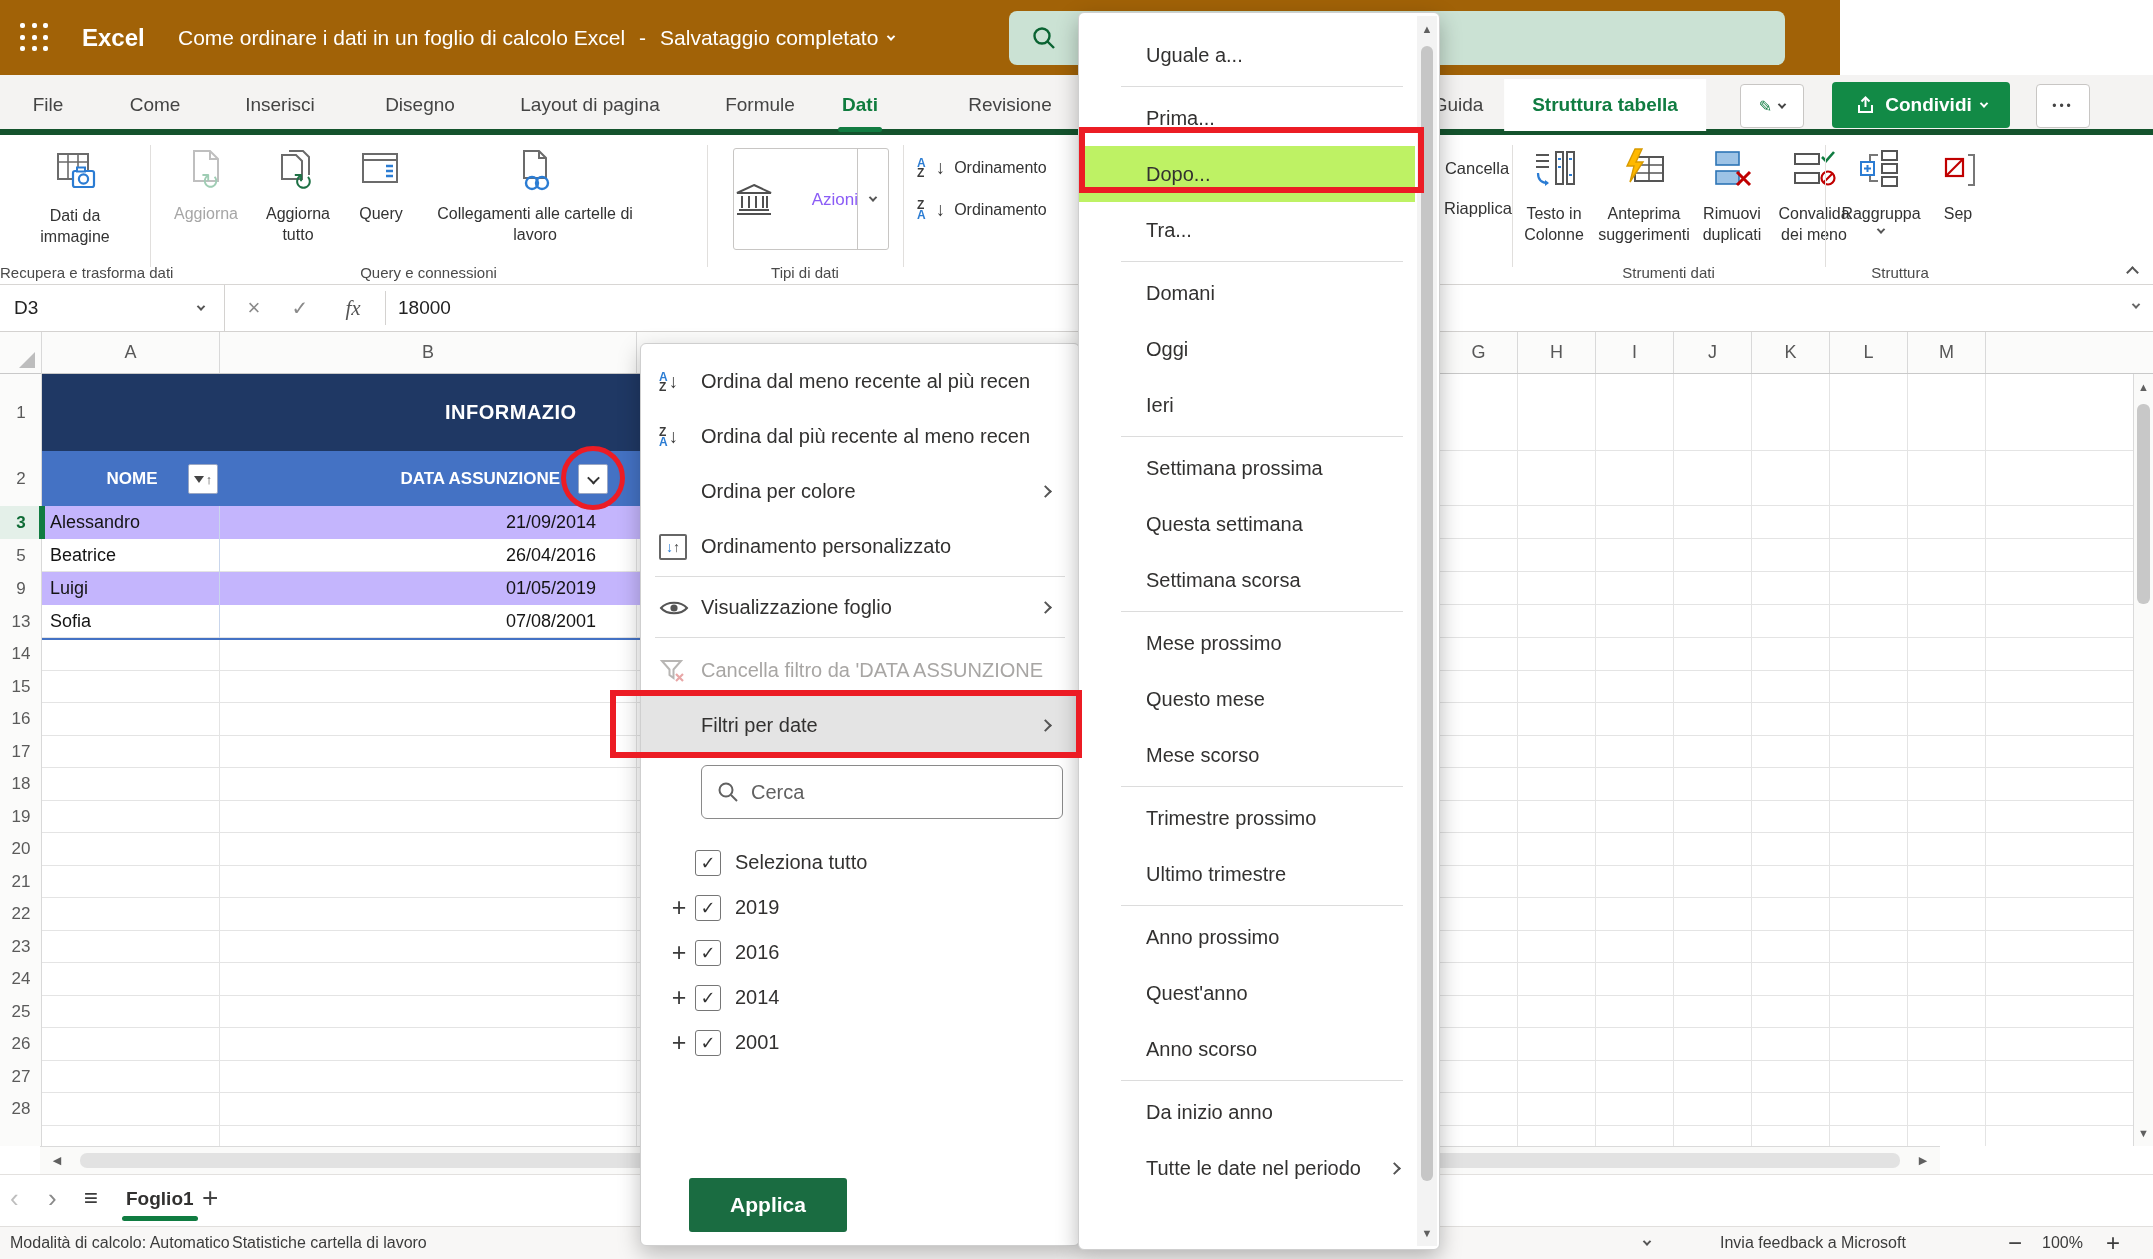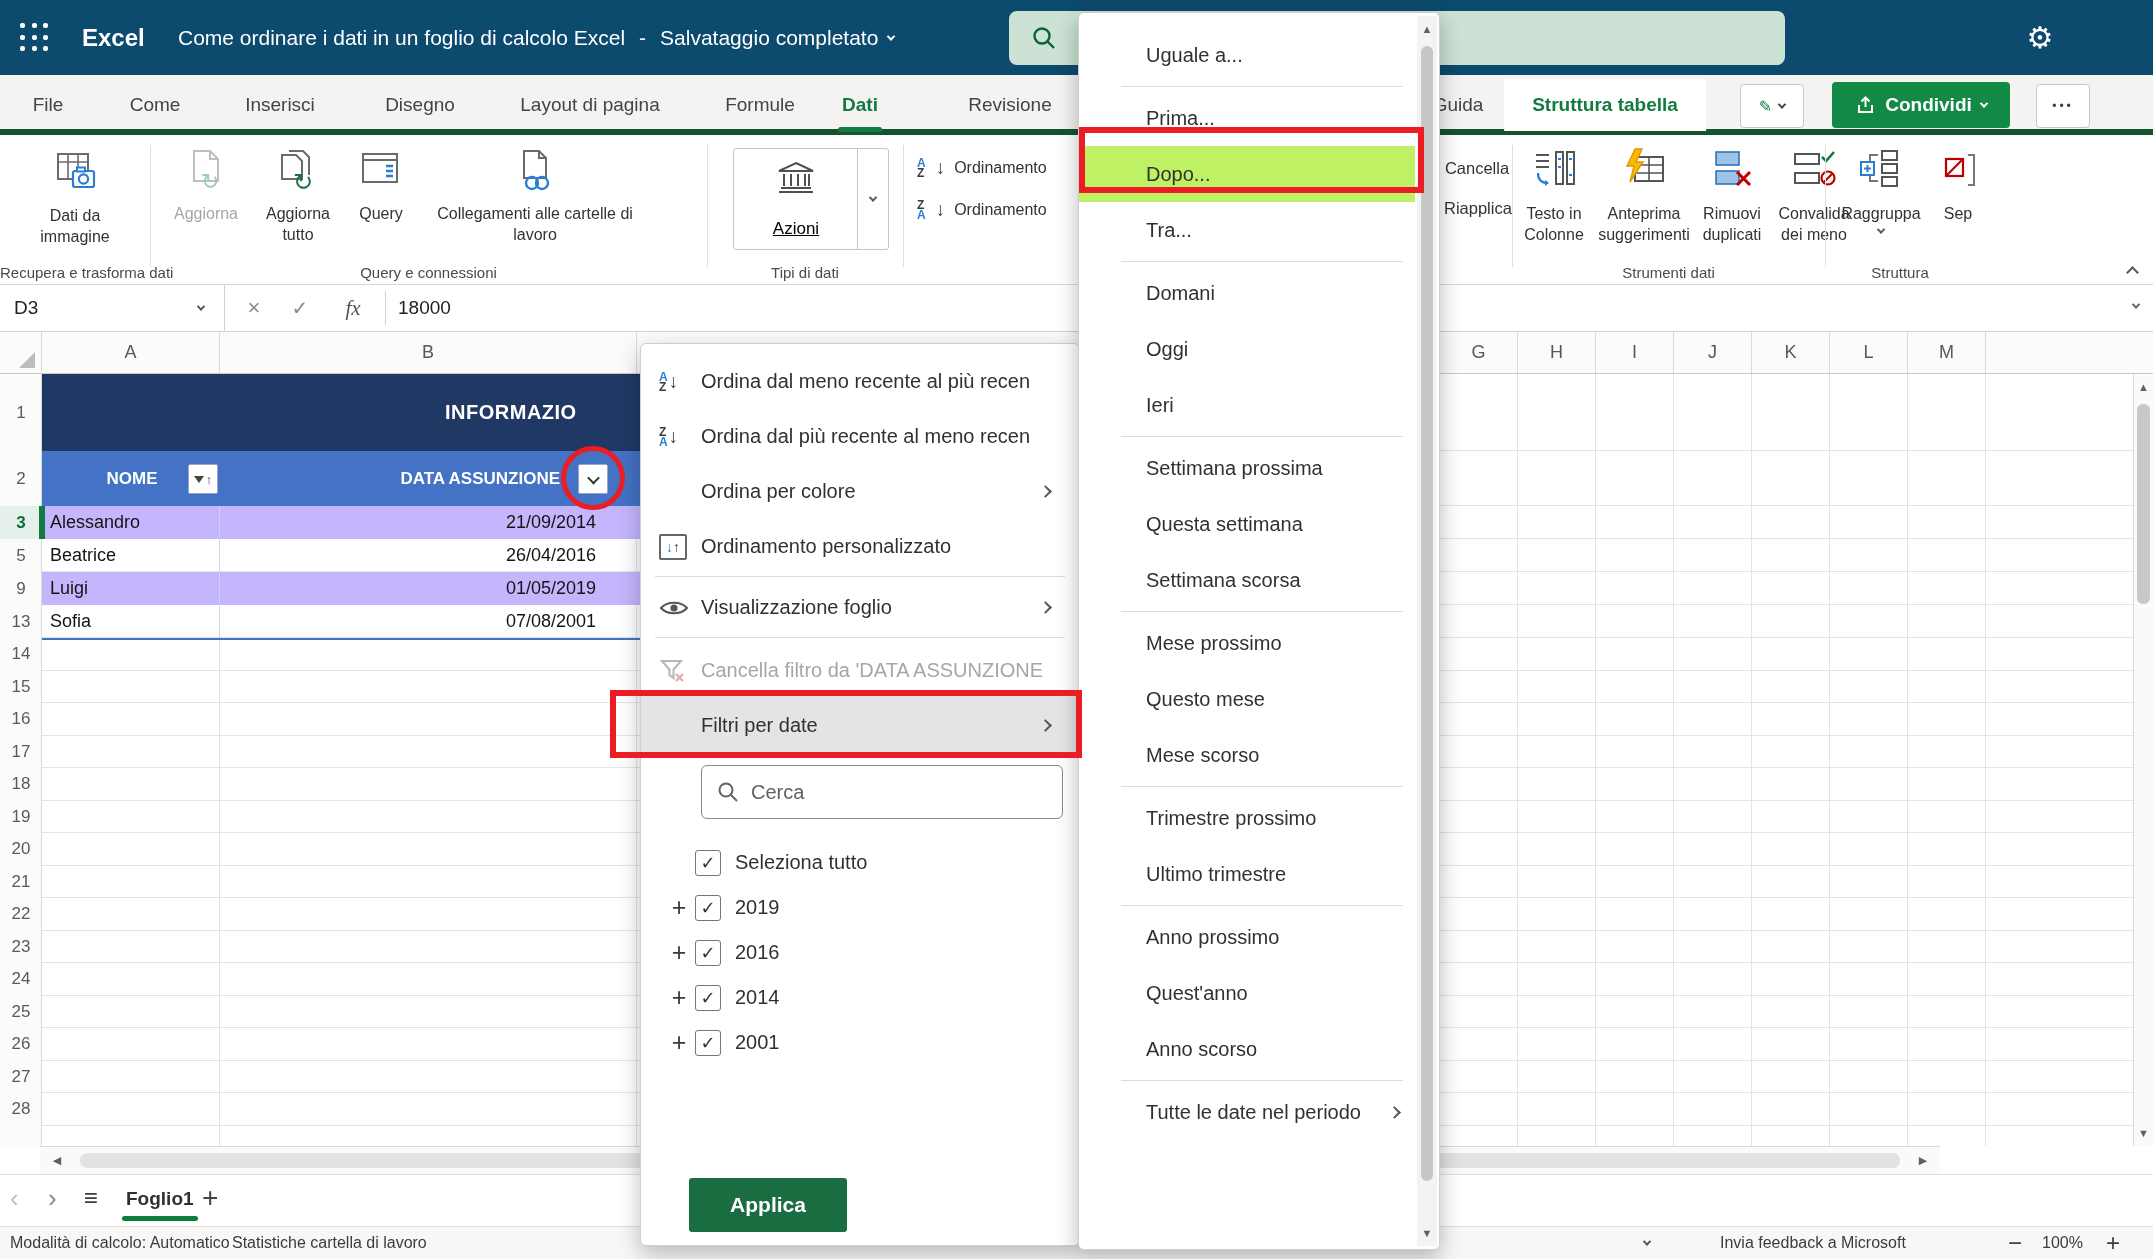--- a/index.html
+++ b/index.html
@@ -1,20 +1,20 @@
 <!DOCTYPE html>
 <html><head>
 <meta charset="utf-8">
 <style>
   * { margin:0; padding:0; box-sizing:border-box; }
   body { font-family:"Liberation Sans","DejaVu Sans",sans-serif; background:#fff; }
   .app { position:relative; width:2153px; height:1259px; background:#fff; overflow:hidden; }
 
   
-  .titlebar { position:absolute; left:0; top:0; width:2153px; height:75px; background:#0c4a6e; color:#fff; z-index:5; }
+  .titlebar { position:absolute; left:0; top:0; width:1840px; height:75px; background:#a16207; color:#fff; z-index:5; }
   .waffle { position:absolute; left:20px; top:23px; width:30px; height:30px; display:grid; grid-template-columns:repeat(3,1fr); gap:5px; cursor:pointer; }
   .waffle i { width:5px; height:5px; background:#fff; border-radius:2px; }
   .appname { position:absolute; left:82px; top:0; height:75px; display:flex; align-items:center; font-size:24px; font-weight:700; }
   .doctitle { position:absolute; left:178px; top:0; height:75px; display:flex; align-items:center; gap:14px; font-size:21px; }
   .savestatus { display:flex; align-items:center; gap:10px; cursor:pointer; }
   .searchpill { position:absolute; left:1009px; top:11px; width:776px; height:54px; background:#CBE2D4; border-radius:8px; }
   .searchpill svg { position:absolute; left:22px; top:14px; }
   .gear { position:absolute; left:2018px; top:15px; font-size:30px; color:#fff; width:44px; height:44px; display:flex; align-items:center; justify-content:center; cursor:pointer; }
 
   
@@ -42,21 +42,21 @@
   .glabel { position:absolute; bottom:4px; font-size:15px; color:#4a4a4a; text-align:center; white-space:nowrap; }
   .rbtn { display:flex; flex-direction:column; align-items:center; cursor:pointer; padding-top:10px; }
   .rbtn .ric { height:56px; display:flex; align-items:flex-start; justify-content:center; }
   .rbtn .lbl { font-size:16px; line-height:1.32; color:#333; text-align:center; }
   .rbtn.disabled .lbl { color:#A6A6A6; }
   .sortrow { position:absolute; left:14px; display:flex; align-items:center; gap:9px; cursor:pointer; font-size:16px; color:#333; white-space:nowrap; }
   .azcol { display:flex; flex-direction:column; font-size:12px; line-height:10px; font-weight:700; color:#3b3b3b; }
   .azcol .blu { color:#2B7CD3; }
   .azarrow { font-size:19px; color:#3b3b3b; margin-left:1px; }
   .azioni-btn { position:absolute; left:26px; top:13px; width:156px; height:102px; border:1px solid #C8C6C4; border-radius:3px; background:#fff; cursor:pointer; }
-  .azioni-main { position:absolute; left:0; top:0; width:124px; height:100px; display:flex; flex-direction:column; align-items:center; justify-content:space-between; padding:12px 0 10px; font-size:17px; color:#000000;text-decoration:underline; }
+  .azioni-main { position:absolute; left:0; top:0; width:124px; height:100px; display:flex; flex-direction:row; align-items:center; justify-content:space-between; padding:12px 0 10px; font-size:17px; color:#8b5cf6; }
   .azioni-drop { position:absolute; right:0; top:0; width:31px; height:100px; border-left:1px solid #C8C6C4; display:flex; align-items:center; justify-content:center; color:#555; }
   .txtbtn { position:absolute; left:4px; width:66px; text-align:center; font-size:16.5px; color:#333; cursor:pointer; }
   .ribcollapse { position:absolute; right:16px; bottom:8px; color:#555; cursor:pointer; }
 
   
   .formulabar { position:absolute; left:0; top:285px; width:2153px; height:47px; background:#fff; border-bottom:1px solid #D4D2D0; z-index:4; }
   .namebox { position:absolute; left:0; top:0; width:225px; height:46px; border-right:1px solid #D4D2D0; font-size:19px; color:#222; display:flex; align-items:center; padding-left:14px; cursor:pointer; }
   .namebox .chev { position:absolute; right:20px; color:#555; }
   .fbbtn { position:absolute; top:0; height:46px; display:flex; align-items:center; justify-content:center; color:#8a8a8a; cursor:pointer; }
   .fxsep { position:absolute; left:385px; top:6px; height:34px; width:1px; background:#D4D2D0; }
@@ -733,20 +733,23 @@
           <span>Anno prossimo</span>
         </div>
         <div class="mitem">
           <span>Quest'anno</span>
         </div>
         <div class="mitem">
           <span>Anno scorso</span>
         </div>
         <div class="msep"></div>
         <div class="mitem">
+          <span>Da inizio anno</span>
+        </div>
+        <div class="mitem">
           <span>Tutte le date nel periodo</span>
           <span class="chev right"></span>
         </div>
       </div>
     <div class="p2scroll">
       <div class="sa" style="top:0;">▲</div>
       <div class="p2thumb"></div>
       <div class="sa" style="bottom:0;">▼</div>
     </div>
   </div>

